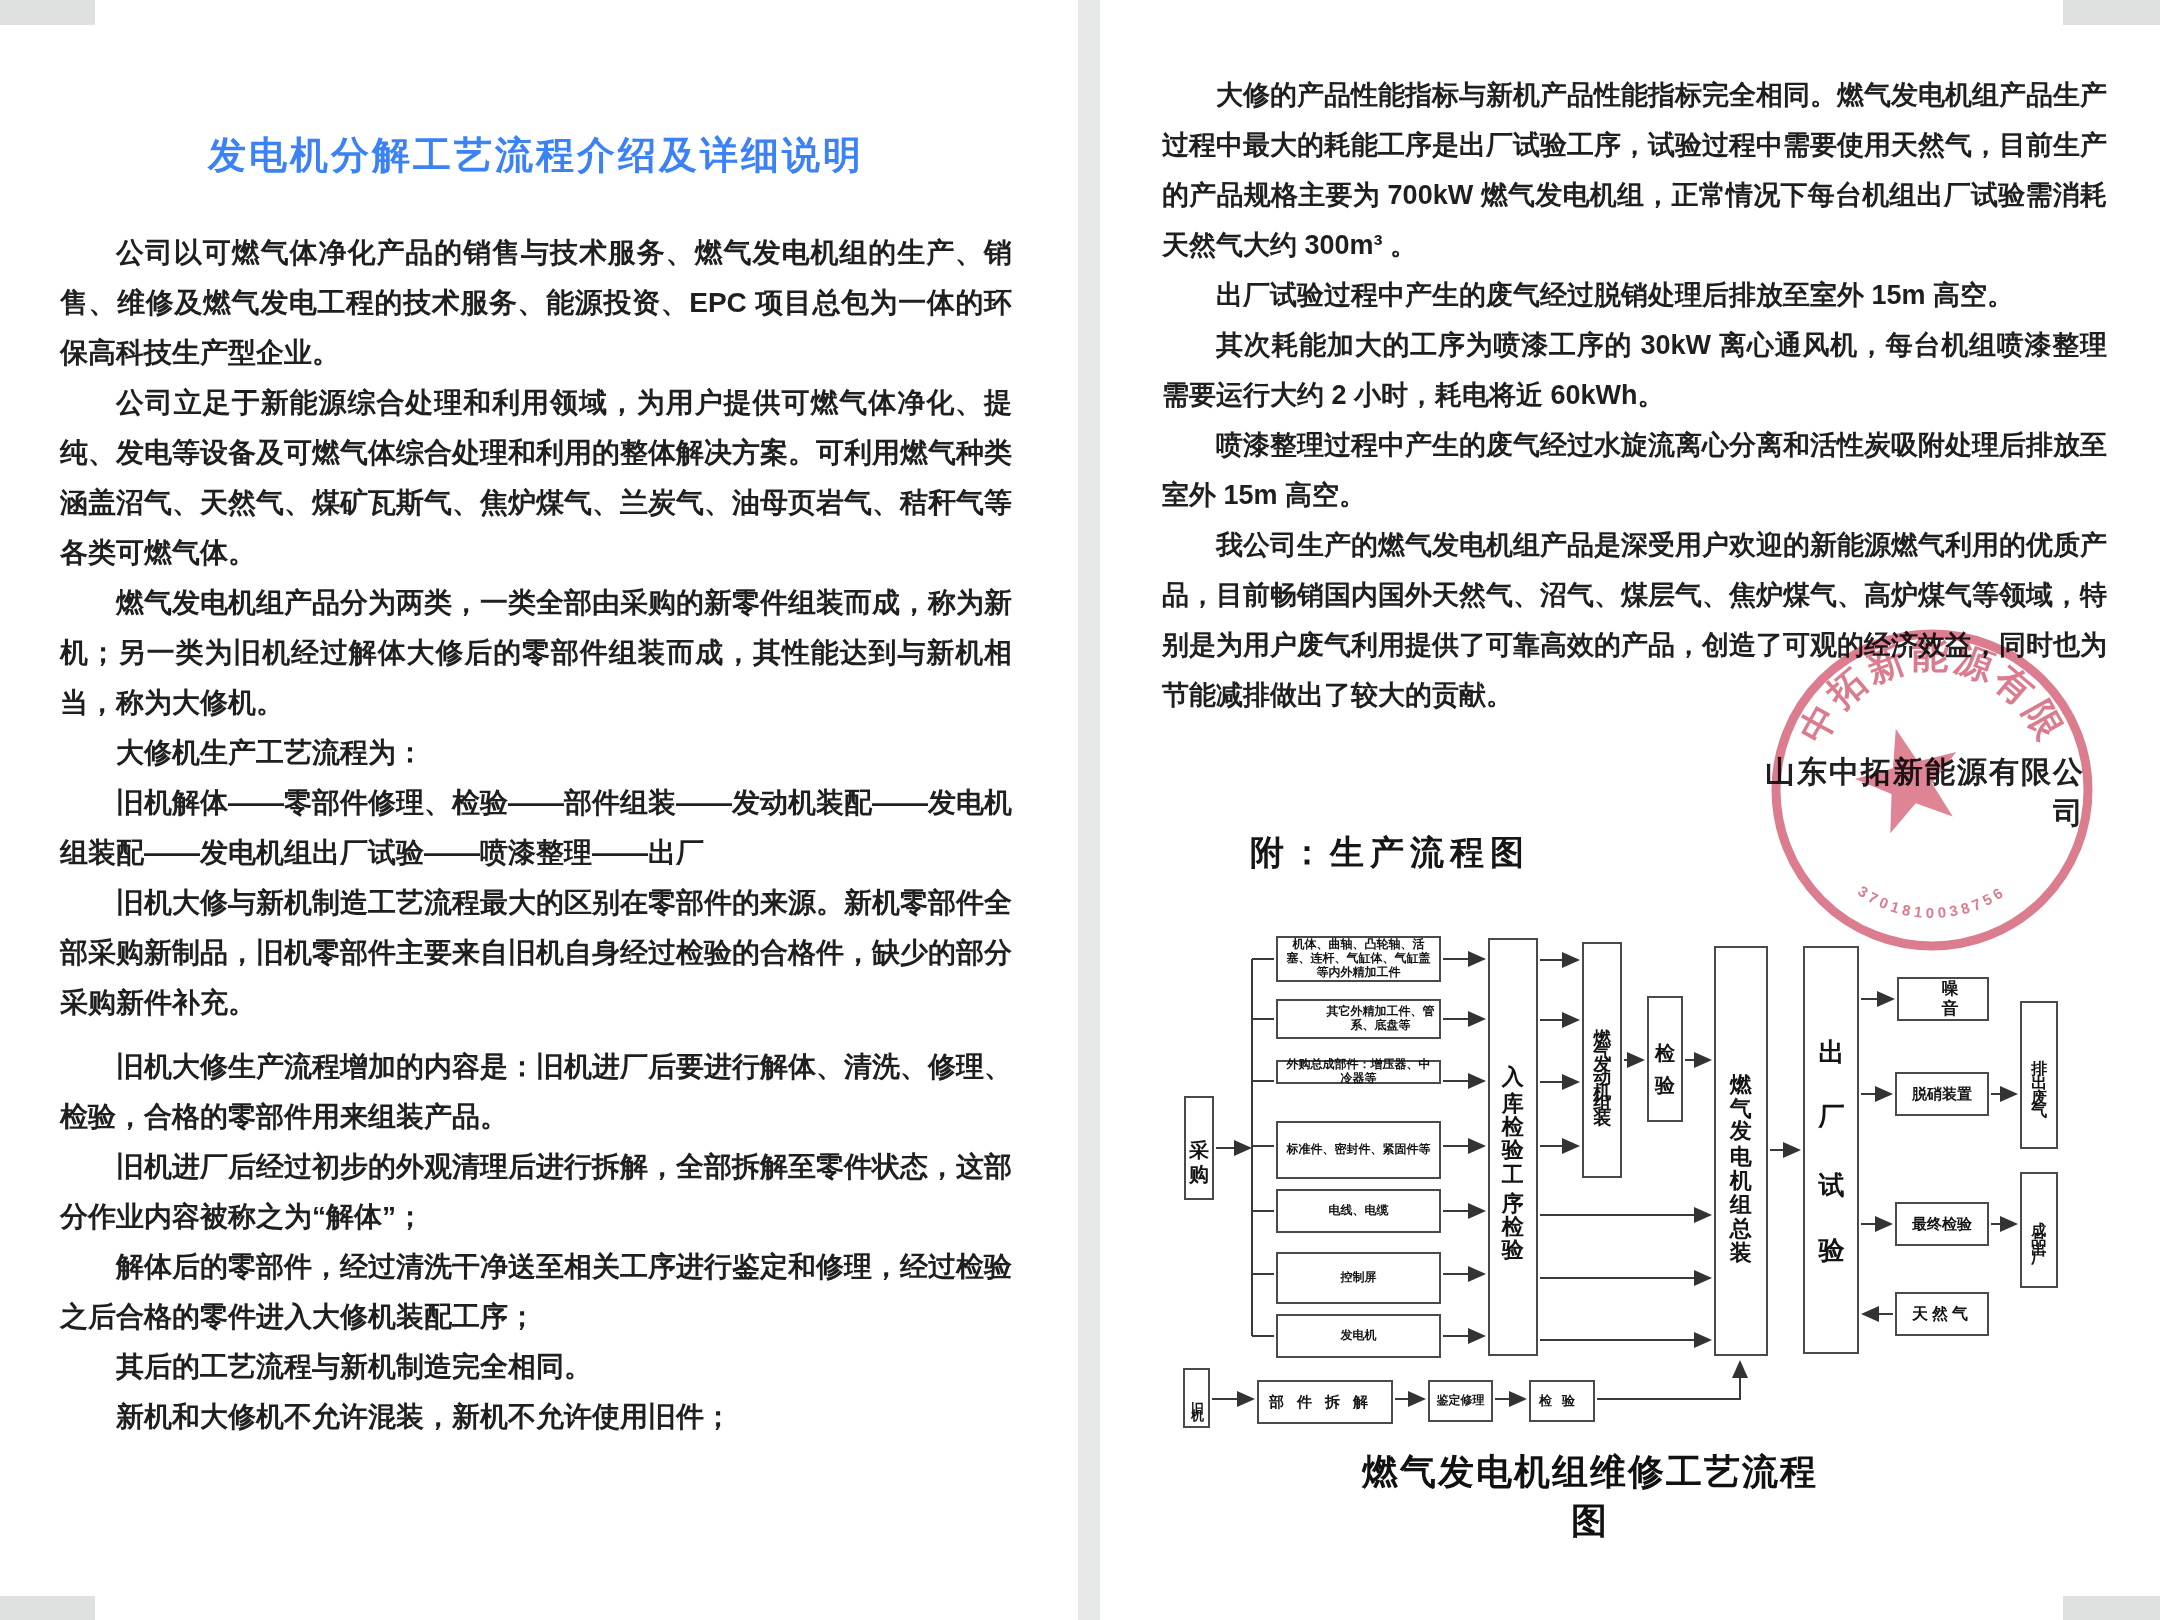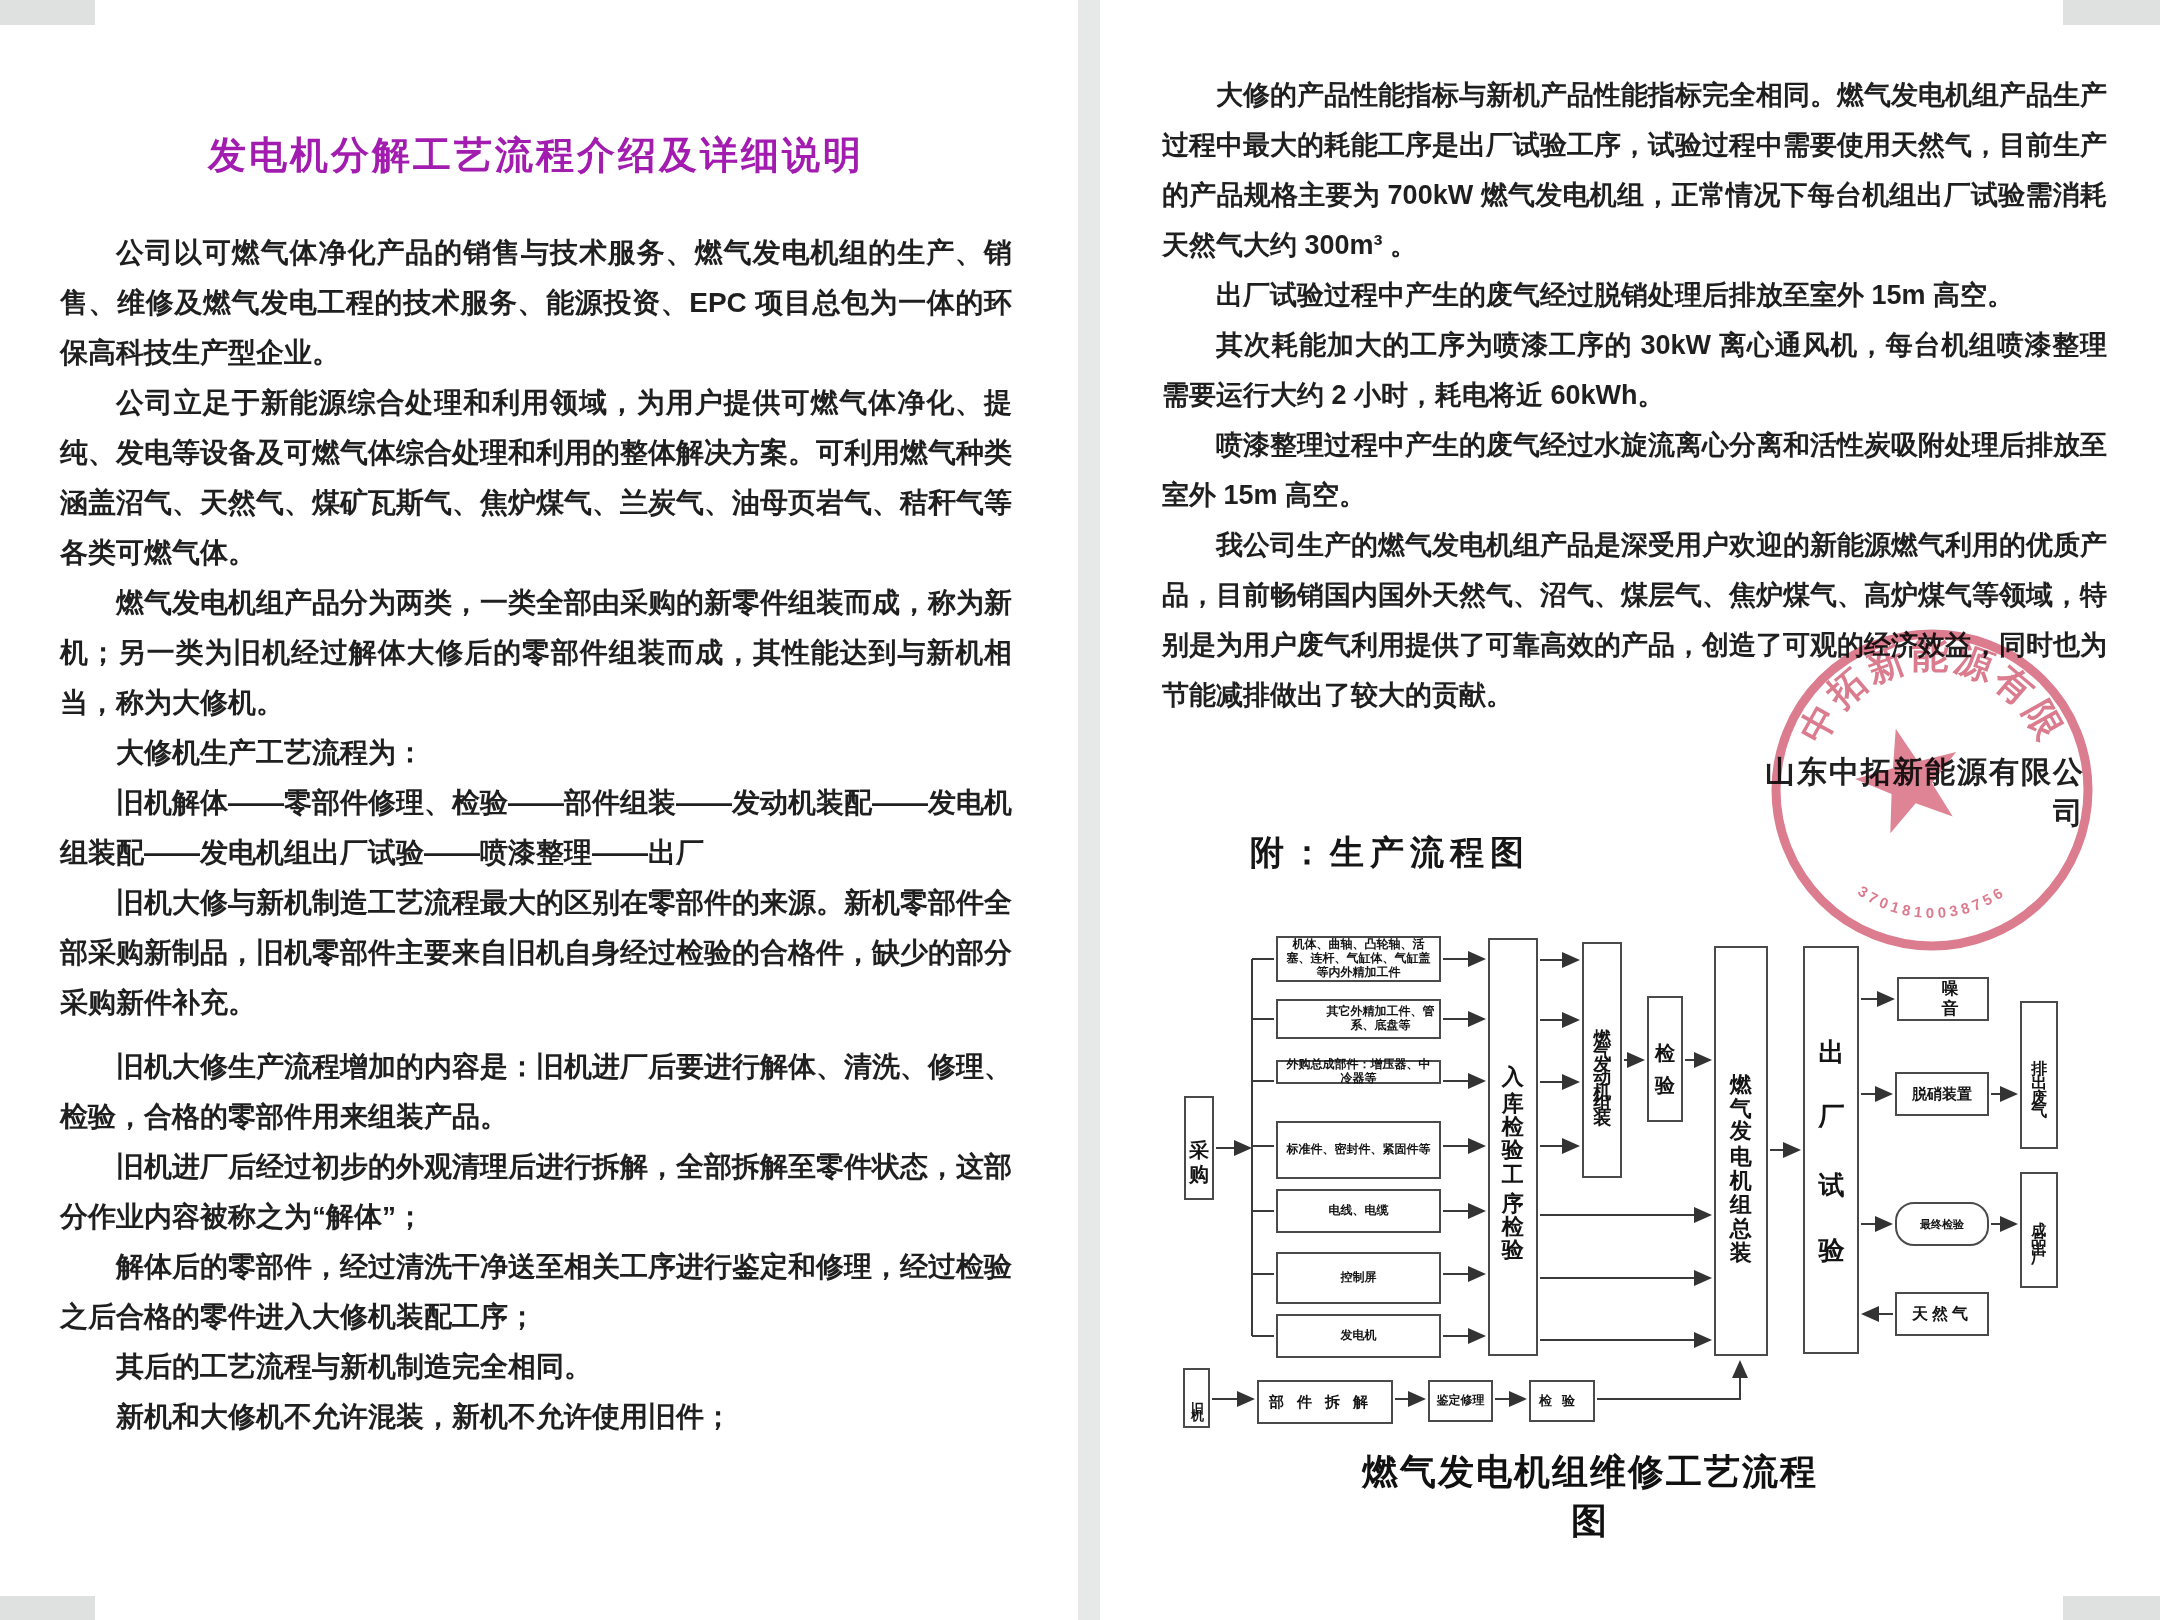--- a/index.html
+++ b/index.html
@@ -17,21 +17,21 @@
   .gutter{position:absolute;left:1078px;top:0;width:22px;height:1620px;background:#e7e9e9;}
   .corner{position:absolute;background:#dfe1e1;}
   .corner.tl{left:0;top:0;width:95px;height:25px;}
   .corner.tr{left:2063px;top:0;width:97px;height:25px;}
   .corner.bl{left:0;top:1596px;width:95px;height:24px;}
   .corner.br{left:2063px;top:1596px;width:97px;height:24px;}
 
   
   .doc-title{
     position:absolute;left:60px;top:130px;width:952px;margin:0;
-    font-size:38px;font-weight:700;text-align:center;letter-spacing:3px;color:#a21caf;
+    font-size:38px;font-weight:700;text-align:center;letter-spacing:3px;color:#3b82f6;
   }
   .body-text{position:absolute;font-size:28px;line-height:50px;text-align:justify;font-weight:600;color:#1f1f1f;}
   .body-text p{margin:0;text-indent:2em;}
   .body-text p.gap{margin-top:14px;}
   .bt-left{left:60px;top:228px;width:952px;}
   .bt-right{left:1162px;top:70px;width:945px;font-size:27px;}
 
   .signature{
     position:absolute;left:1740px;top:752px;width:345px;
     font-size:30px;font-weight:600;letter-spacing:2px;color:#202020;text-align:right;
@@ -64,21 +64,21 @@
   .b-in6{top:1252px;height:52px;}
   .b-in7{top:1314px;height:44px;}
   .b-warehouse{left:1488px;top:938px;width:50px;height:418px;font-size:22px;letter-spacing:25px;}
   .b-engine{left:1582px;top:942px;width:40px;height:236px;font-size:18px;letter-spacing:13px;}
   .b-inspmid{left:1647px;top:996px;width:36px;height:126px;font-size:20px;letter-spacing:32px;}
   .b-genset{left:1714px;top:946px;width:54px;height:410px;font-size:22px;letter-spacing:24px;}
   .b-test{left:1803px;top:946px;width:56px;height:408px;font-size:26px;letter-spacing:66px;}
   .b-noise{left:1897px;top:977px;width:92px;height:44px;font-size:17px;letter-spacing:14px;padding-left:28px;}
   .b-denox{left:1895px;top:1072px;width:94px;height:44px;font-size:15px;}
   .b-exhaust{left:2020px;top:1001px;width:38px;height:148px;font-size:16px;letter-spacing:14px;}
-  .b-final{left:1895px;top:1202px;width:94px;height:44px;font-size:11px;border-radius:19px;}
+  .b-final{left:1895px;top:1202px;width:94px;height:44px;font-size:15px;}
   .b-product{left:2020px;top:1172px;width:38px;height:116px;font-size:15px;letter-spacing:10px;}
   .b-gas{left:1895px;top:1292px;width:94px;height:44px;font-size:16px;letter-spacing:4px;}
   .b-old{left:1183px;top:1368px;width:27px;height:60px;font-size:13px;letter-spacing:7px;}
   .b-disasm{left:1257px;top:1380px;width:136px;height:44px;font-size:15px;letter-spacing:13px;}
   .b-appraisal{left:1428px;top:1380px;width:65px;height:42px;font-size:12px;}
   .b-inspbot{left:1529px;top:1380px;width:66px;height:42px;font-size:13px;letter-spacing:10px;}
 
   
   .stamp{position:absolute;left:1760px;top:612px;width:350px;height:360px;mix-blend-mode:multiply;opacity:.88;}
 </style>

